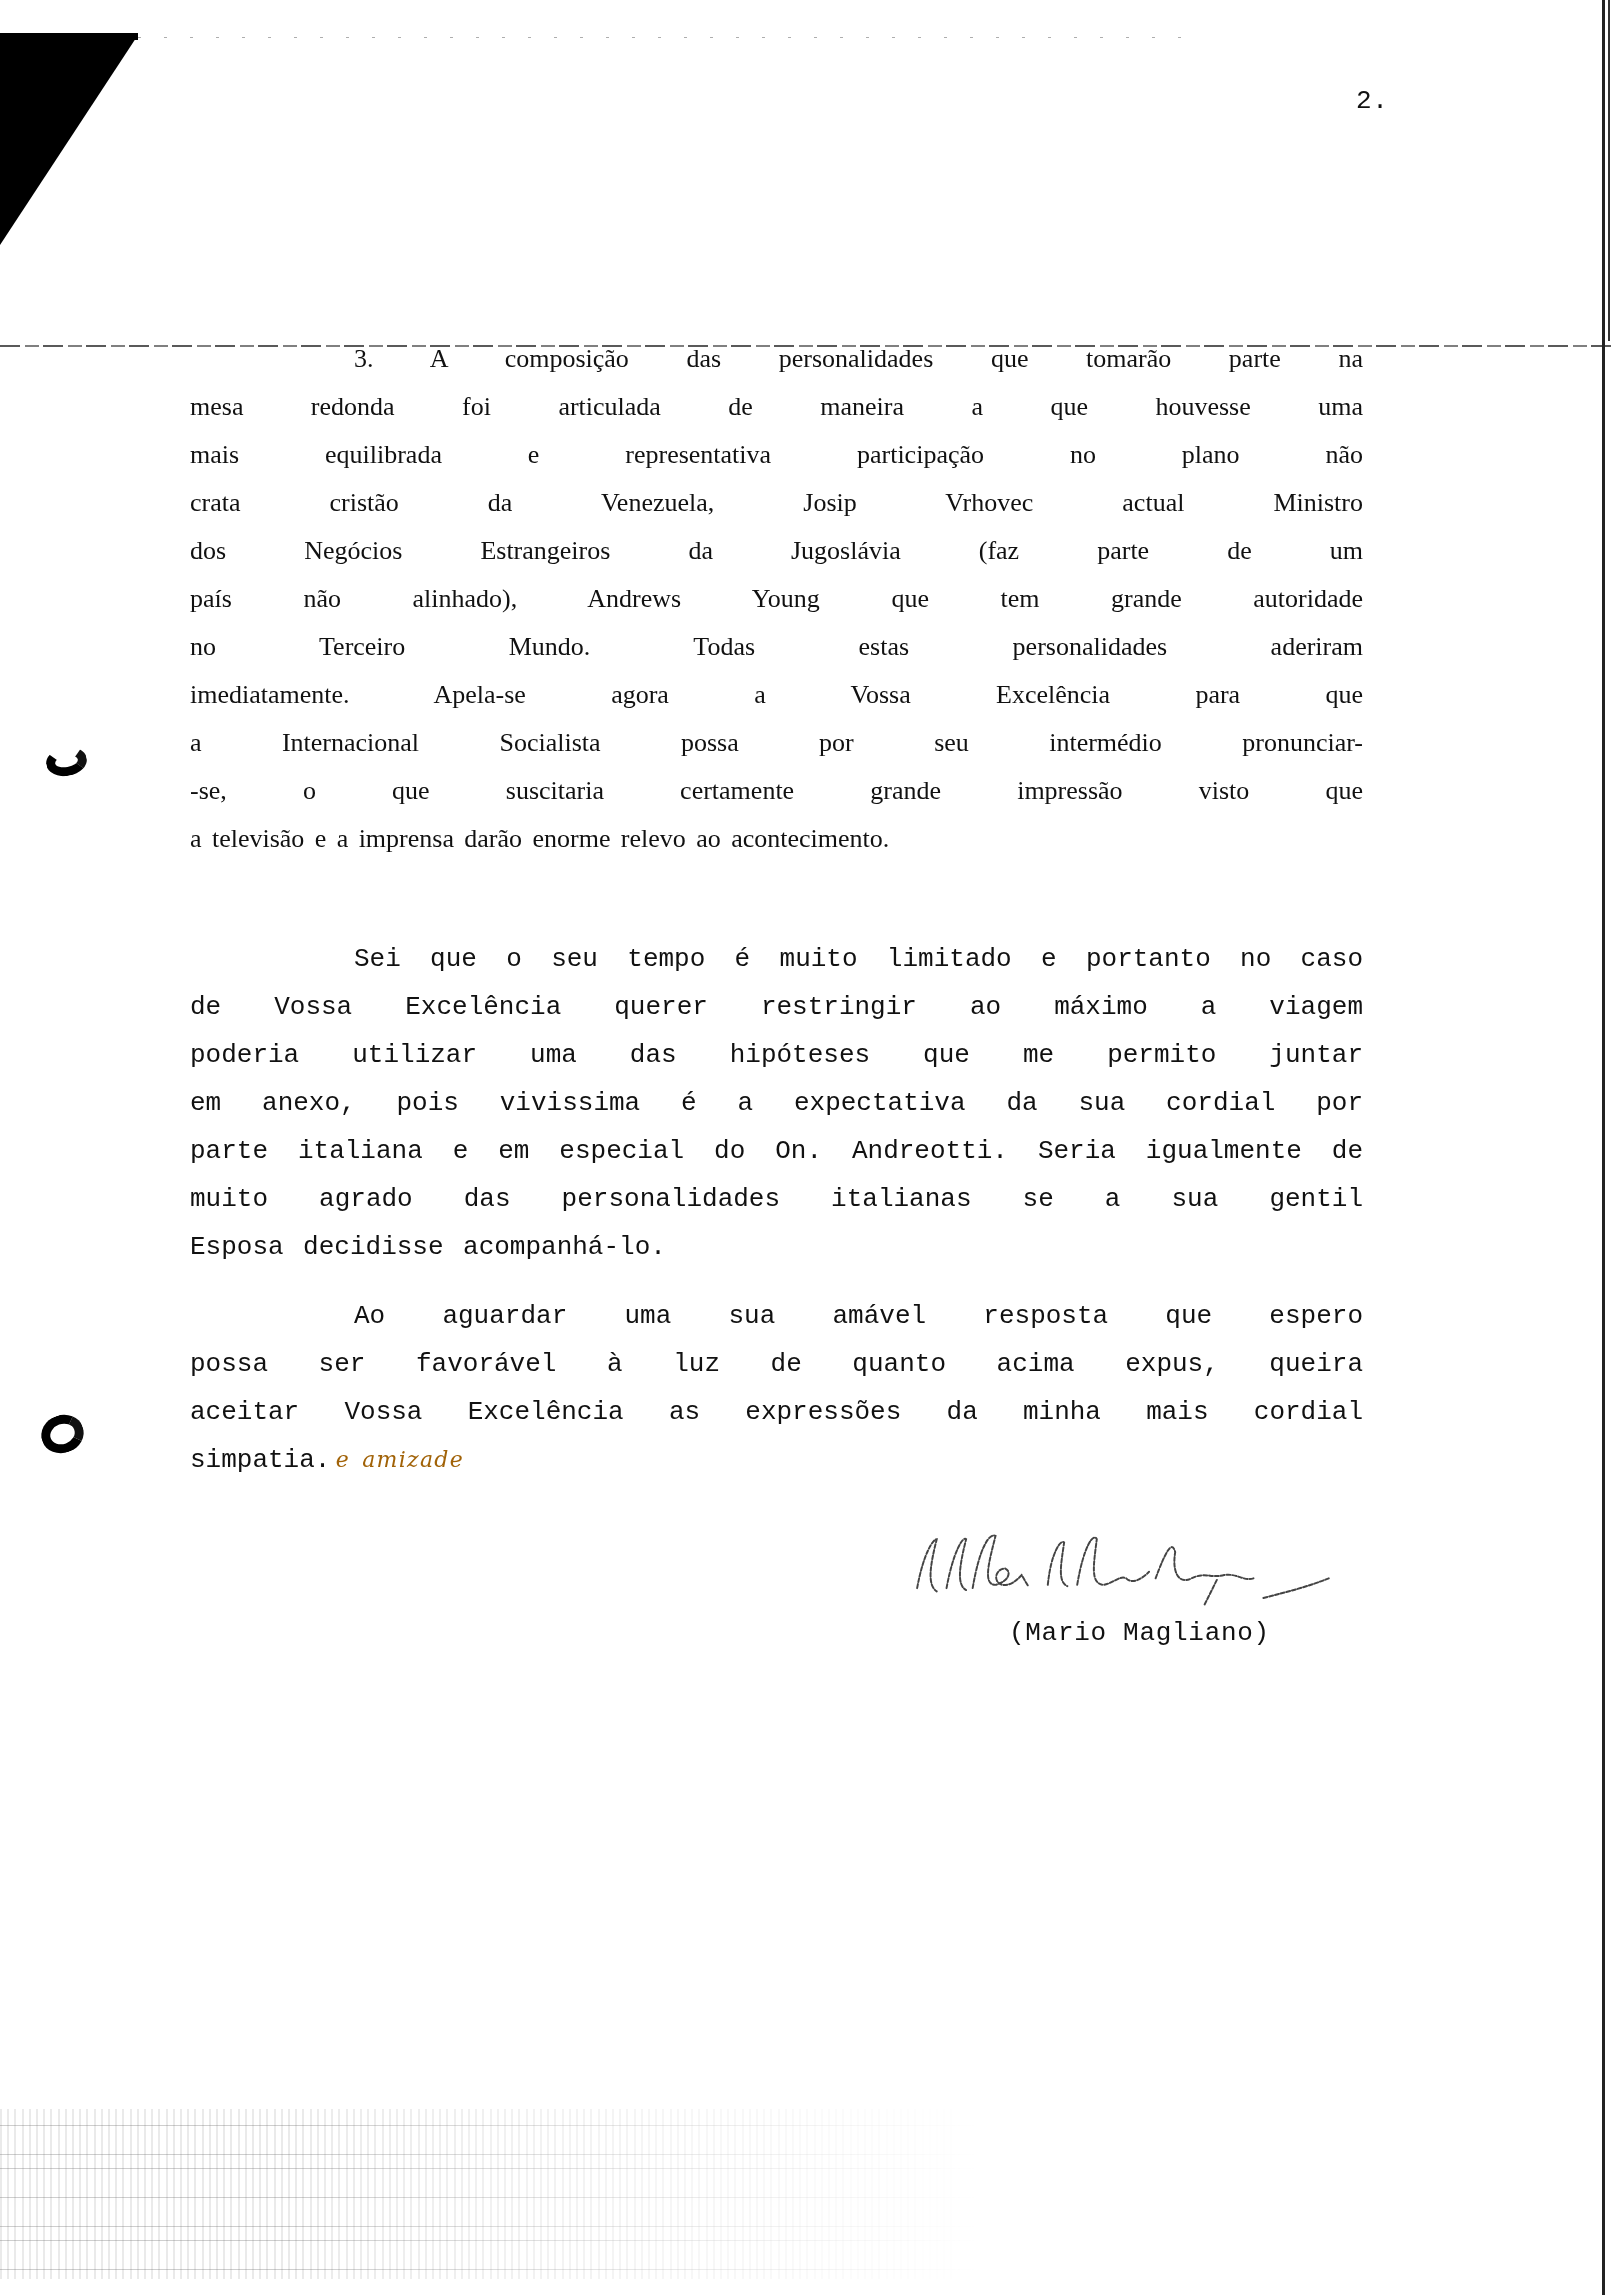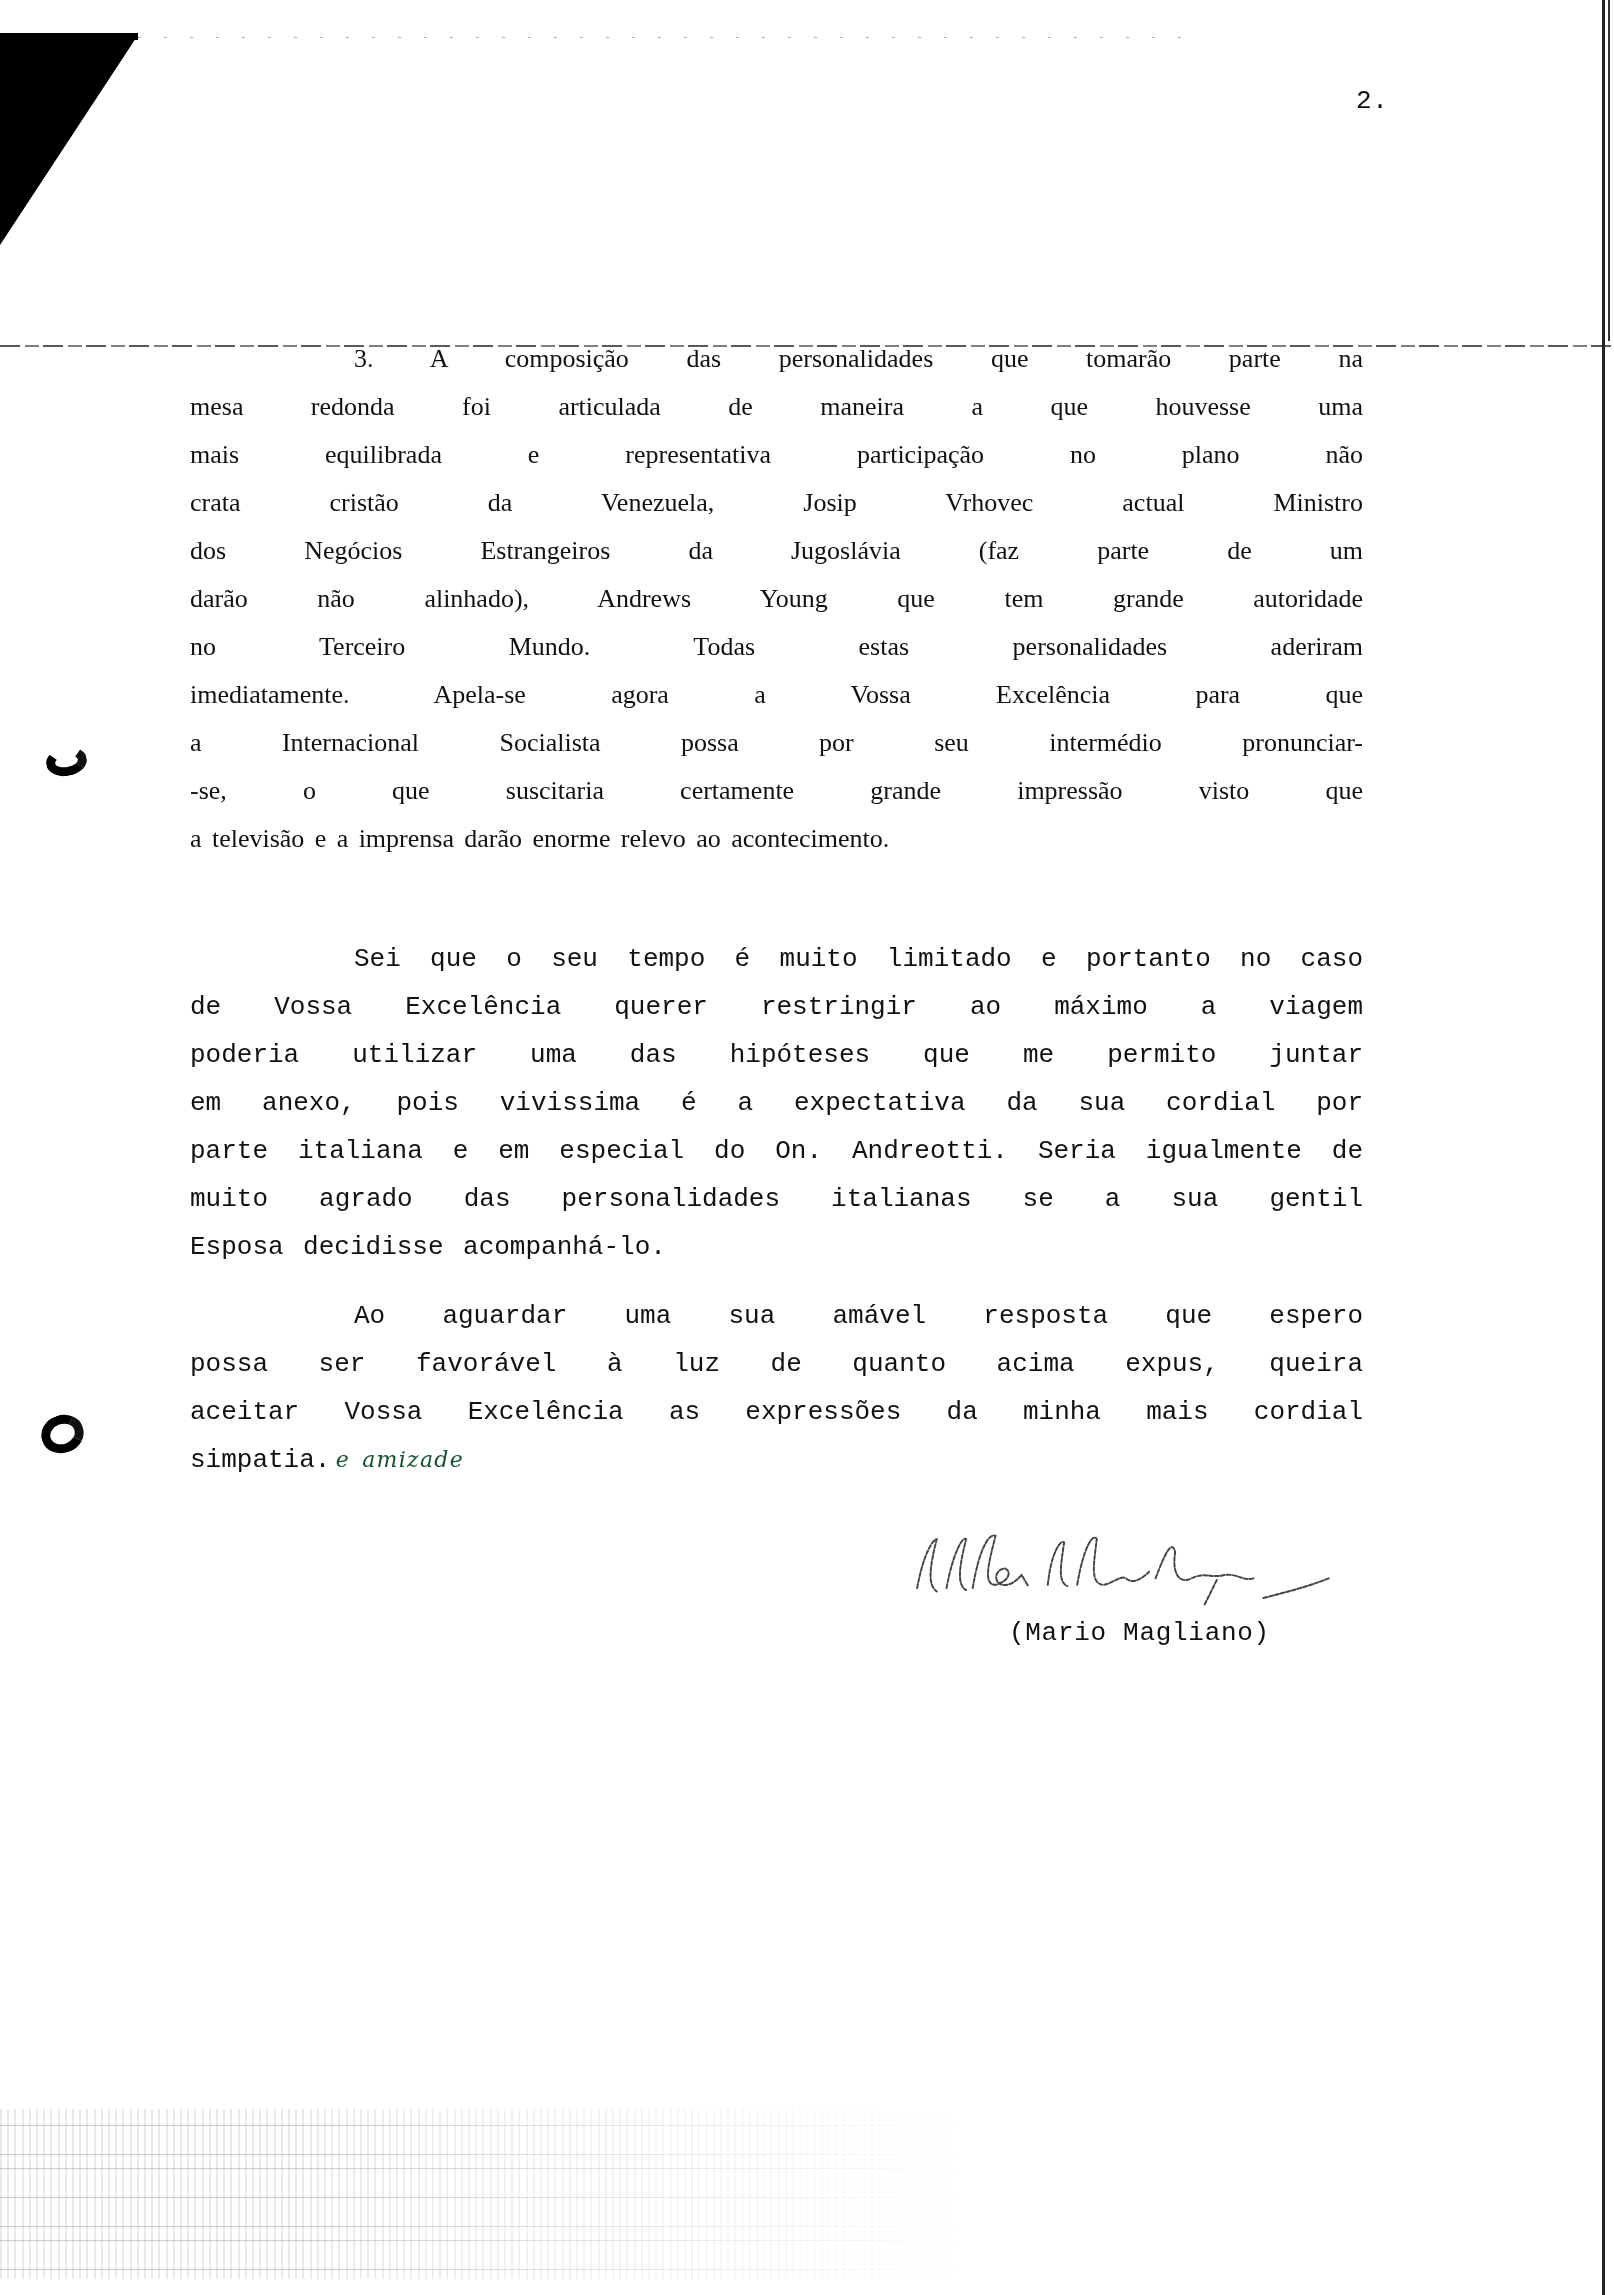--- a/index.html
+++ b/index.html
@@ -132,21 +132,21 @@
     }
     .para .line.indent {
       padding-left: 164px;
     }
     .p1 { top: 335px; font-family: Liberation Serif, serif; }
     .p2 { top: 935px; }
     .p3 { top: 1292px; }
     .handwritten {
       font-family: "DejaVu Serif", serif;
       font-style: italic;
-      color: #14532d;
+      color: #a16207;
       font-size: 22px;
       letter-spacing: 1.3px;
       margin-left: 5.2px;
     }
     .signature {
       position: absolute;
       left: 897px;
       top: 1513px;
       width: 576px;
       height: 98px;
@@ -177,21 +177,21 @@
 
   <div class="page-number">2.</div>
 
   <div class="body-text p1">
     <p class="para">
       <span class="line indent">3. A composição das personalidades que tomarão parte na</span>
       <span class="line">mesa redonda foi articulada de maneira a que houvesse uma</span>
       <span class="line">mais equilibrada e representativa participação no plano não</span>
       <span class="line">crata cristão da Venezuela, Josip Vrhovec actual Ministro</span>
       <span class="line">dos Negócios Estrangeiros da Jugoslávia (faz parte de um</span>
-      <span class="line">darão não alinhado), Andrews Young que tem grande autoridade</span>
+      <span class="line">país não alinhado), Andrews Young que tem grande autoridade</span>
       <span class="line">no Terceiro Mundo.  Todas estas personalidades aderiram</span>
       <span class="line">imediatamente.  Apela-se agora a Vossa Excelência para que</span>
       <span class="line">a Internacional Socialista possa por seu intermédio pronunciar-</span>
       <span class="line">-se, o que suscitaria certamente grande impressão visto que</span>
       <span class="line last">a televisão e a imprensa darão enorme relevo ao acontecimento.</span>
     </p>
   </div>
 
   <div class="body-text p2">
     <p class="para">

